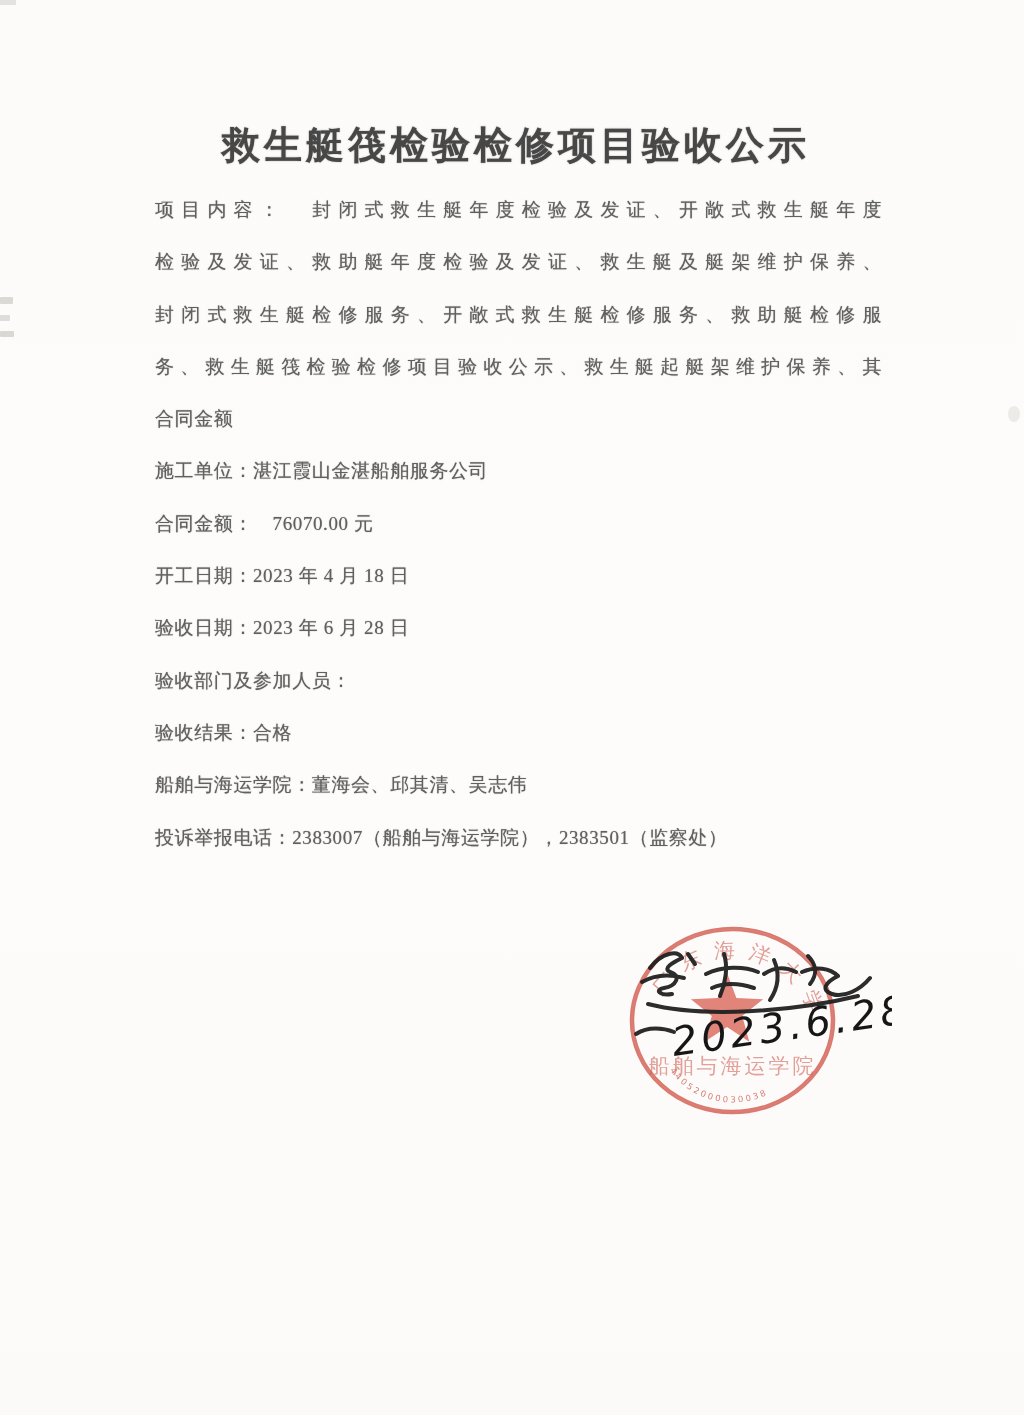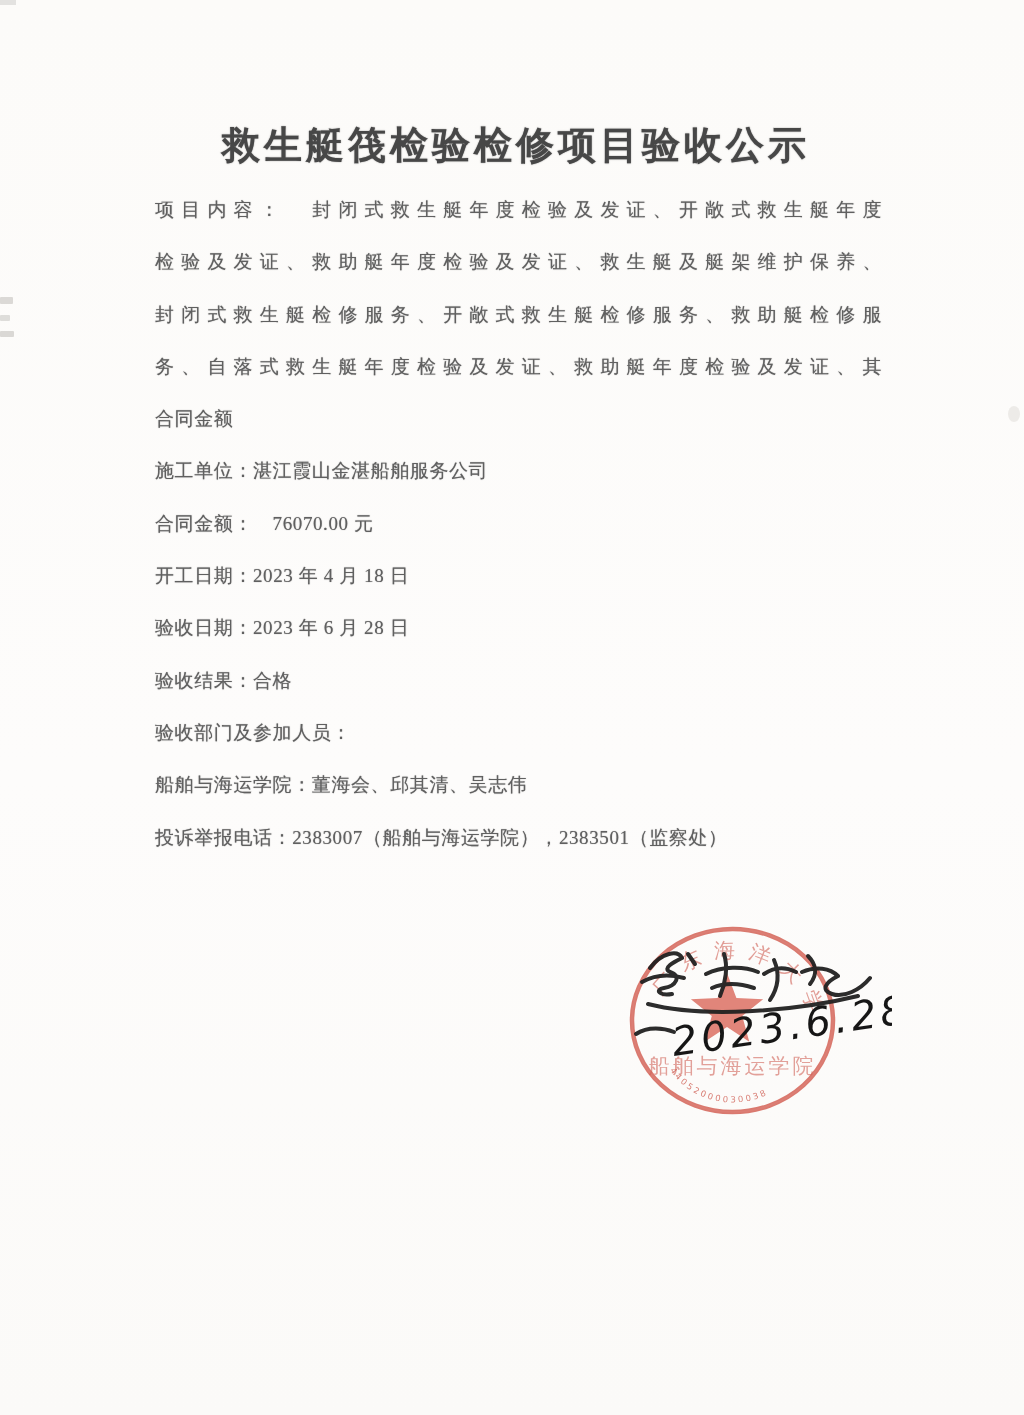--- a/index.html
+++ b/index.html
@@ -64,28 +64,28 @@
 <body>
 
 <div class="page">
 
   <h1 class="doc-title">救生艇筏检验检修项目验收公示</h1>
 
   <div class="content">
     <div class="line just">项目内容：　封闭式救生艇年度检验及发证、开敞式救生艇年度</div>
     <div class="line just">检验及发证、救助艇年度检验及发证、救生艇及艇架维护保养、</div>
     <div class="line just">封闭式救生艇检修服务、开敞式救生艇检修服务、救助艇检修服</div>
-    <div class="line just">务、自落式救生艇年度检验及发证、救助艇年度检验及发证、其</div>
+    <div class="line just">务、救生艇筏检验检修项目验收公示、救生艇起艇架维护保养、其</div>
     <div class="line">合同金额</div>
     <div class="line">施工单位：湛江霞山金湛船舶服务公司</div>
     <div class="line">合同金额：　76070.00 元</div>
     <div class="line">开工日期：2023 年 4 月 18 日</div>
     <div class="line">验收日期：2023 年 6 月 28 日</div>
+    <div class="line">验收部门及参加人员：</div>
     <div class="line">验收结果：合格</div>
-    <div class="line">验收部门及参加人员：</div>
     <div class="line">船舶与海运学院：董海会、邱其清、吴志伟</div>
     <div class="line">投诉举报电话：2383007（船舶与海运学院），2383501（监察处）</div>
   </div>
 
   <div class="stamp-wrap">
     <svg width="209" height="192" viewBox="0 0 209 192" xmlns="http://www.w3.org/2000/svg">
       <defs>
         <path id="arcTop" d="M 25 100 A 80 76 0 0 1 184 100" fill="none"></path>
         <path id="arcBottom" d="M 38 138 A 72 64 0 0 0 171 138" fill="none"></path>
       </defs>

